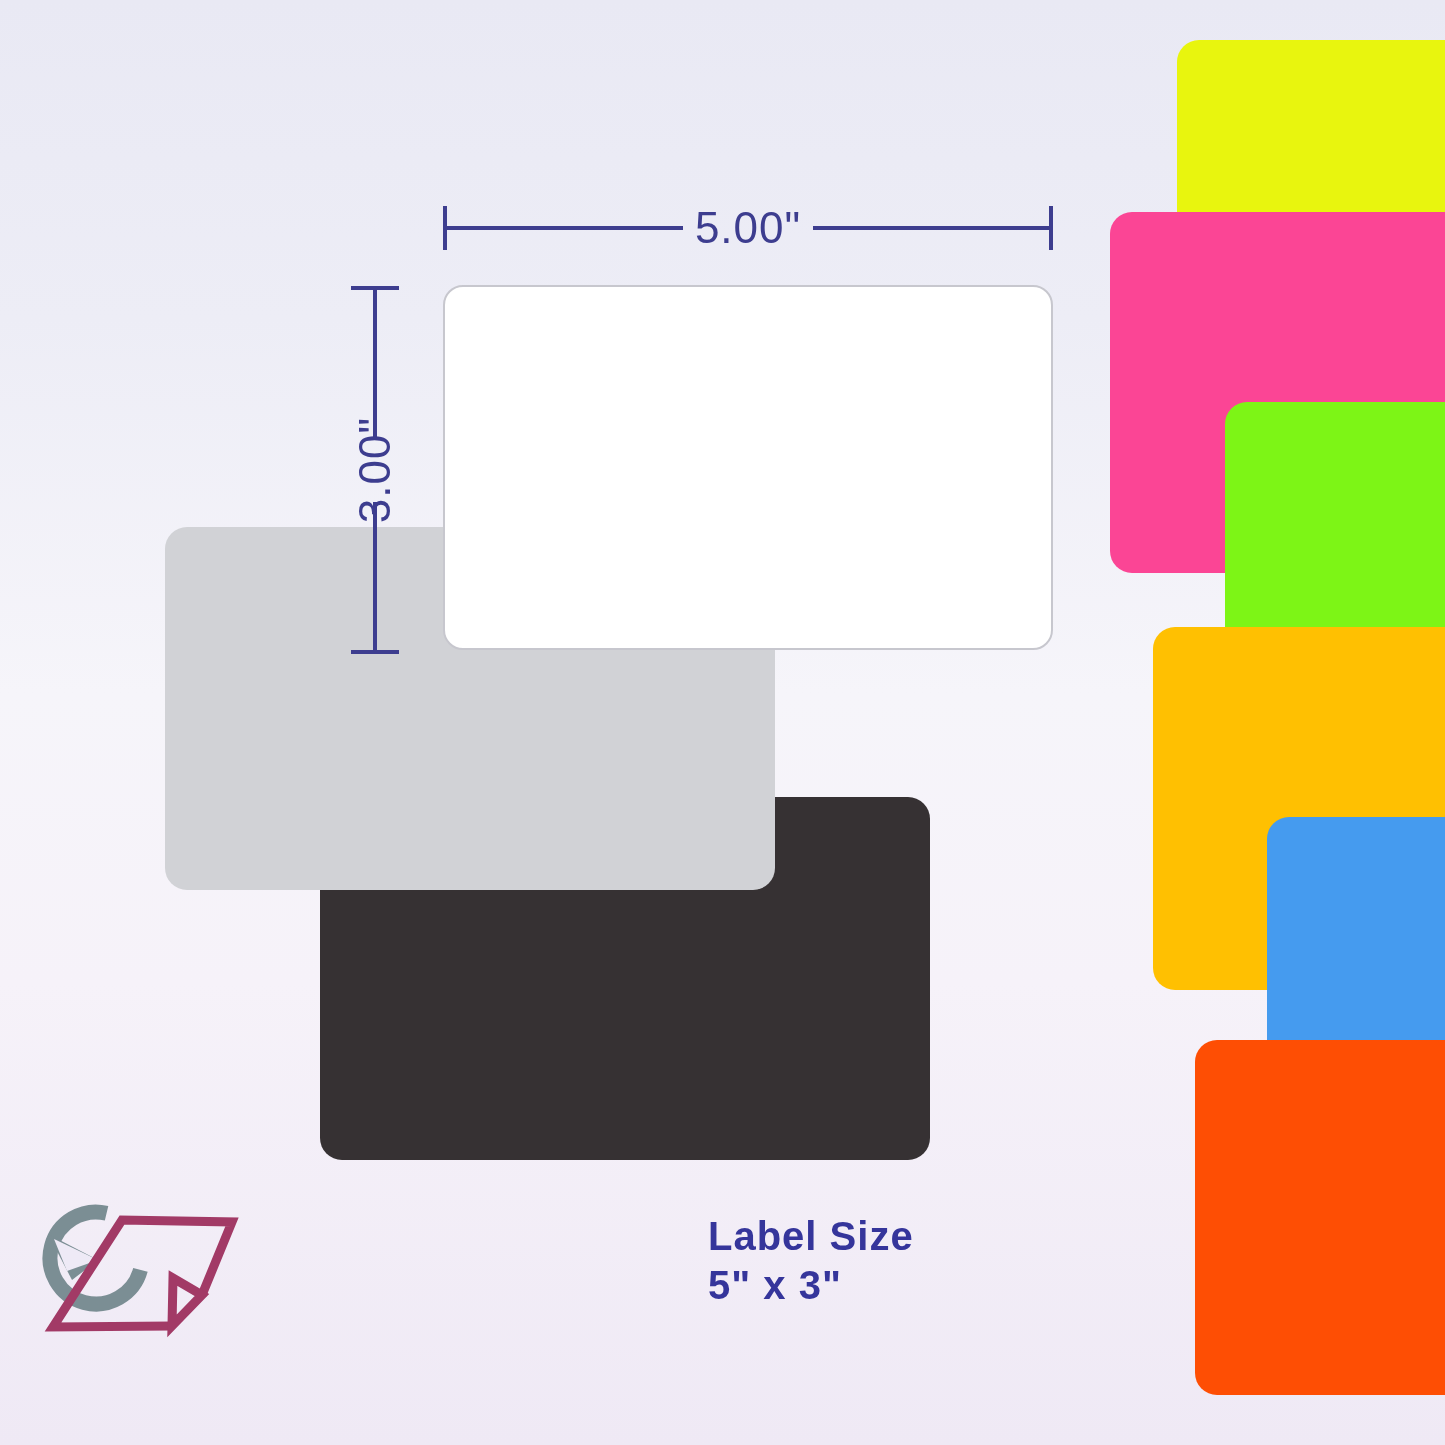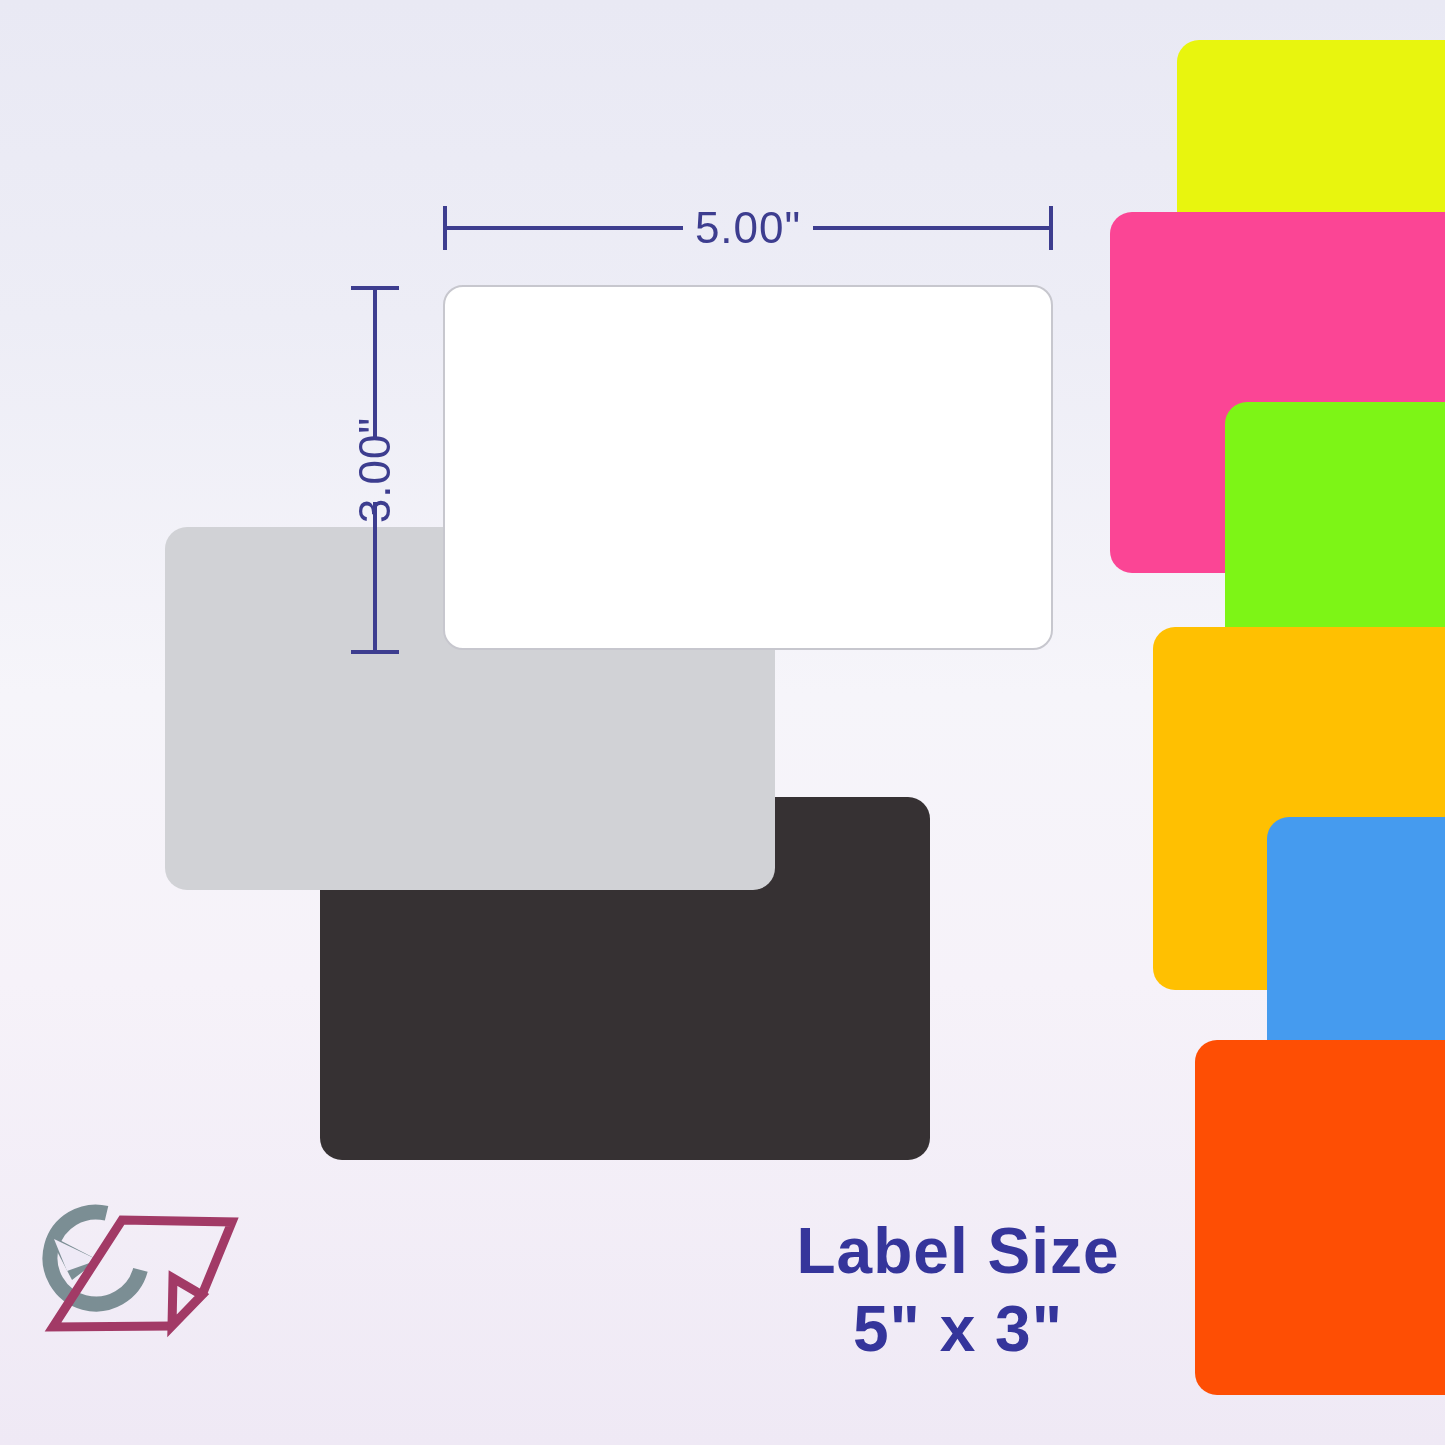--- a/index.html
+++ b/index.html
@@ -22,21 +22,21 @@
   
   .dim-w{position:absolute;left:443px;top:206px;width:610px;height:44px;display:flex;align-items:center;}
   .dim-w .tick{width:4px;height:44px;background:currentColor;flex:0 0 auto;}
   .dim-w .seg{height:4px;background:currentColor;flex:1 1 auto;}
   .dim-w .val{flex:0 0 auto;margin:0 12px;font-size:44px;line-height:1;font-weight:400;letter-spacing:1px;}
   .dim-h{position:absolute;left:351px;top:286px;width:48px;height:368px;display:flex;flex-direction:column;align-items:center;}
   .dim-h .tick{height:4px;width:48px;background:currentColor;flex:0 0 auto;}
   .dim-h .seg{width:4px;background:currentColor;flex:1 1 auto;}
   .dim-h .val{flex:0 0 auto;margin:10px 0;font-size:44px;line-height:1;font-weight:400;letter-spacing:1px;transform:rotate(-90deg);white-space:nowrap;}
   
-  .caption{position:absolute;left:708px;top:1212px;width:500px;text-align:center;font-weight:bold;font-size:64px;line-height:1.22;letter-spacing:1px;}
+  .caption{position:absolute;left:708px;top:1212px;width:500px;font-weight:bold;font-size:40px;line-height:1.22;letter-spacing:1px;}
   
   .logo{position:absolute;left:38px;top:1178px;width:240px;height:200px;}
 </style>
 </head>
 <body>
 
 <div class="stage">
 
   <div class="sticker sw-yellow" style="background: rgb(232, 245, 14);"></div>
   <div class="sticker sw-pink" style="background: rgb(251, 69, 149);"></div>

